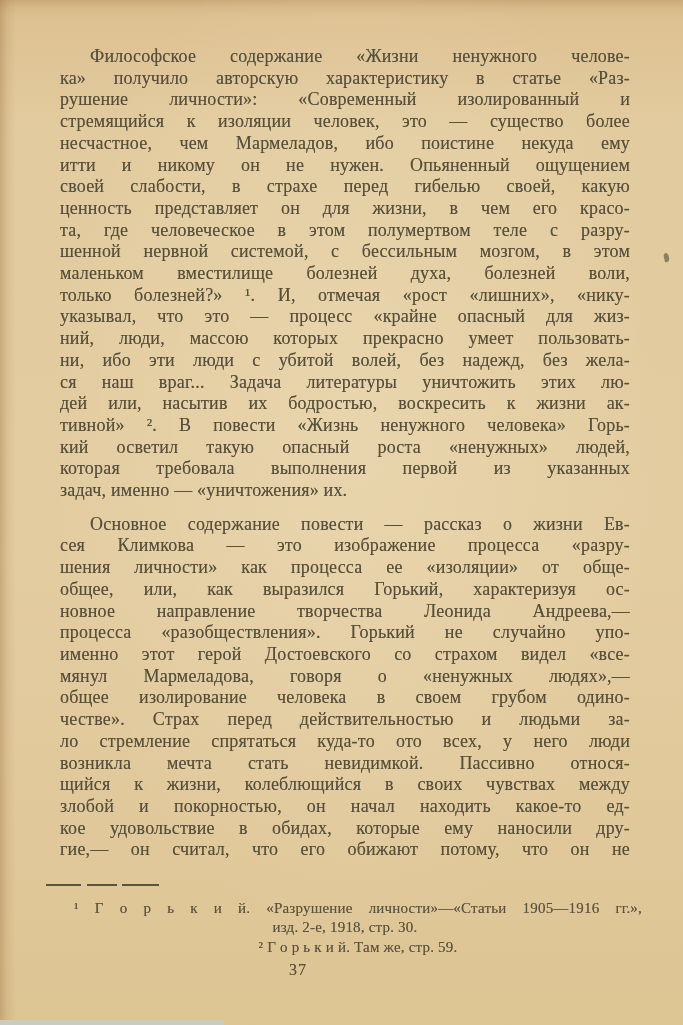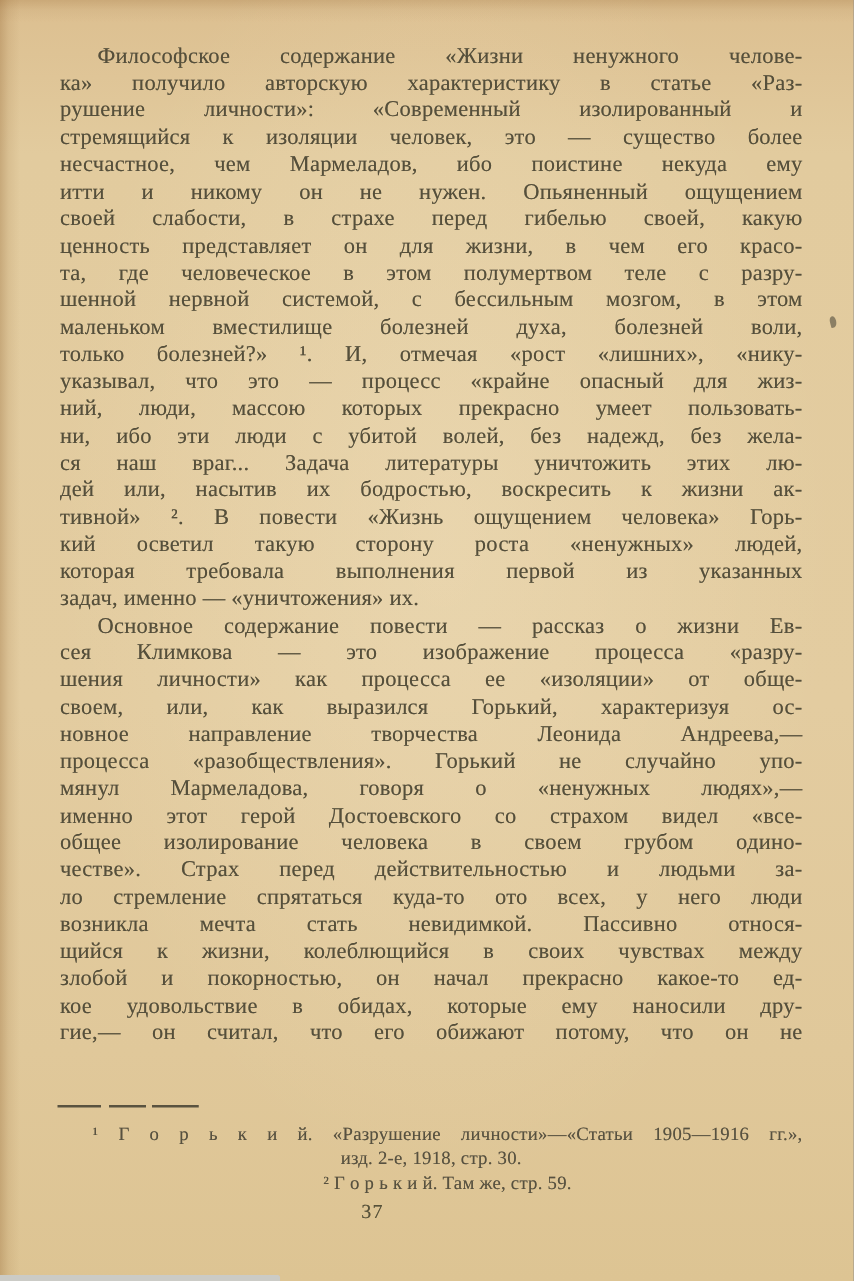--- a/index.html
+++ b/index.html
@@ -18,21 +18,21 @@
       linear-gradient(180deg, rgba(152,106,52,0.26) 0px, rgba(152,106,52,0.08) 8px, rgba(152,106,52,0) 18px),
       linear-gradient(180deg, #dcbf90 0%, #e2cb9e 12%, #e3cca0 55%, #e0c89a 82%, #ddc493 100%);
     font-family: "Liberation Serif", "DejaVu Serif", serif;
   }
   .text-col {
     position: absolute;
     left: 48px;
     top: 34px;
     width: 594px;
   }
-  .para { margin: 0; }
+  .para { margin: 12px; }
   .line {
     font-size: 18px;
     line-height: 21.7px;
     color: #554f3b;
     letter-spacing: 0.2px;
     text-align: justify;
     text-align-last: justify;
     text-shadow: 0 0 0.5px rgba(84,78,58,0.55);
     white-space: normal;
   }
@@ -114,40 +114,40 @@
         <div class="line">ценность представляет он для жизни, в чем его красо-</div>
         <div class="line">та, где человеческое в этом полумертвом теле с разру-</div>
         <div class="line">шенной нервной системой, с бессильным мозгом, в этом</div>
         <div class="line">маленьком вместилище болезней духа, болезней воли,</div>
         <div class="line">только болезней?» ¹. И, отмечая «рост «лишних», «нику-</div>
         <div class="line">указывал, что это — процесс «крайне опасный для жиз-</div>
         <div class="line">ний, люди, массою которых прекрасно умеет пользовать-</div>
         <div class="line">ни, ибо эти люди с убитой волей, без надежд, без жела-</div>
         <div class="line">ся наш враг... Задача литературы уничтожить этих лю-</div>
         <div class="line">дей или, насытив их бодростью, воскресить к жизни ак-</div>
-        <div class="line">тивной» ². В повести «Жизнь ощущением человека» Горь-</div>
-        <div class="line">кий осветил такую сторону роста «ненужных» людей,</div>
+        <div class="line">тивной» ². В повести «Жизнь ненужного человека» Горь-</div>
+        <div class="line">кий осветил такую опасный роста «ненужных» людей,</div>
         <div class="line">которая требовала выполнения первой из указанных</div>
         <div class="line endline">задач, именно — «уничтожения» их.</div>
       </div>
       <div class="para">
         <div class="line indent">Основное содержание повести — рассказ о жизни Ев-</div>
         <div class="line">сея Климкова — это изображение процесса «разру-</div>
         <div class="line">шения личности» как процесса ее «изоляции» от обще-</div>
-        <div class="line">своем, или, как выразился Горький, характеризуя ос-</div>
+        <div class="line">общее, или, как выразился Горький, характеризуя ос-</div>
         <div class="line">новное направление творчества Леонида Андреева,—</div>
         <div class="line">процесса «разобществления». Горький не случайно упо-</div>
+        <div class="line">именно этот герой Достоевского со страхом видел «все-</div>
         <div class="line">мянул Мармеладова, говоря о «ненужных людях»,—</div>
-        <div class="line">именно этот герой Достоевского со страхом видел «все-</div>
         <div class="line">общее изолирование человека в своем грубом одино-</div>
         <div class="line">честве». Страх перед действительностью и людьми за-</div>
         <div class="line">ло стремление спрятаться куда-то ото всех, у него люди</div>
         <div class="line">возникла мечта стать невидимкой. Пассивно относя-</div>
         <div class="line">щийся к жизни, колеблющийся в своих чувствах между</div>
-        <div class="line">злобой и покорностью, он начал прекрасно какое-то ед-</div>
+        <div class="line">злобой и покорностью, он начал находить какое-то ед-</div>
         <div class="line">кое удовольствие в обидах, которые ему наносили дру-</div>
         <div class="line">гие,— он считал, что его обижают потому, что он не</div>
       </div>
     </div>
 
   <div class="fn-sep"></div>
 
   <div class="footnotes">
     <div class="fn-line justify indent">¹ Г о р ь к и й. «Разрушение личности»—«Статьи 1905—1916 гг.»,</div>
     <div class="fn-line">изд. 2-е, 1918, стр. 30.</div>

